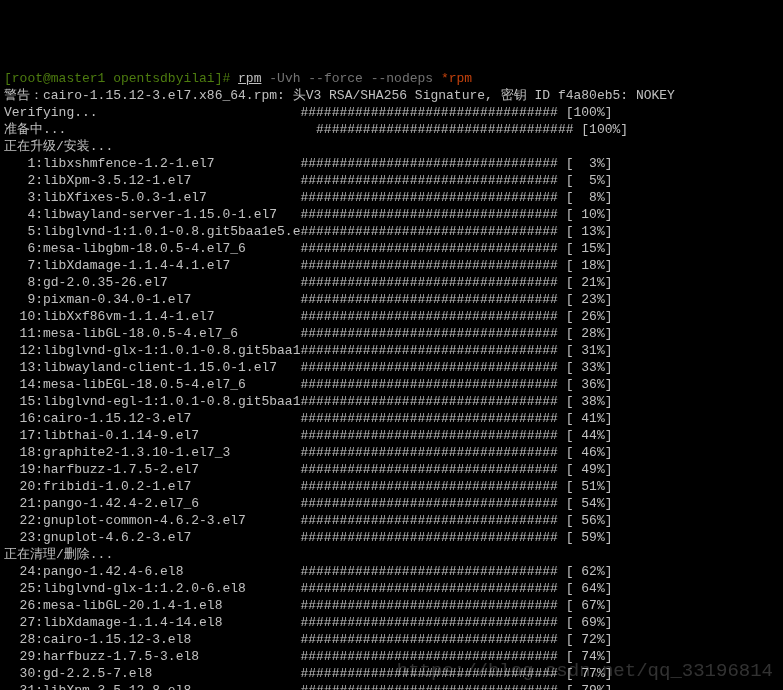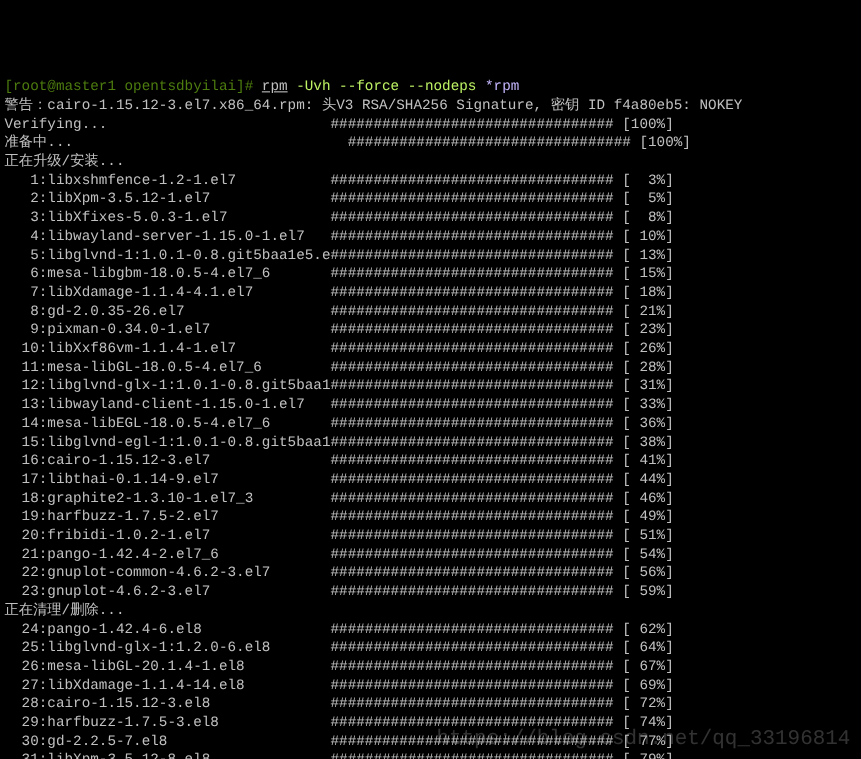--- a/index.html
+++ b/index.html
@@ -12,22 +12,22 @@
       width: 783px;
       height: 690px;
       overflow: hidden;
       padding: 2px 4px;
       white-space: pre;
       position: relative;
     }
     .line { display: block; }
     .prompt-user { color: #4d7c0f; }
     .cmd { color: #c0c0c0; text-decoration: underline; }
-    .arg-flag { color: #bef264; }
-    .arg { color: #c4b5fd; }
+    .arg-flag { color: #737373; }
+    .arg { color: #c2410c; }
     .pct { color: #c0c0c0; }
     .hashbar { color: #c0c0c0; }
     .watermark {
       position: absolute;
       bottom: 10px;
       right: 10px;
       color: rgba(200,200,200,0.25);
       font-size: 19px;
       pointer-events: none;
     }

